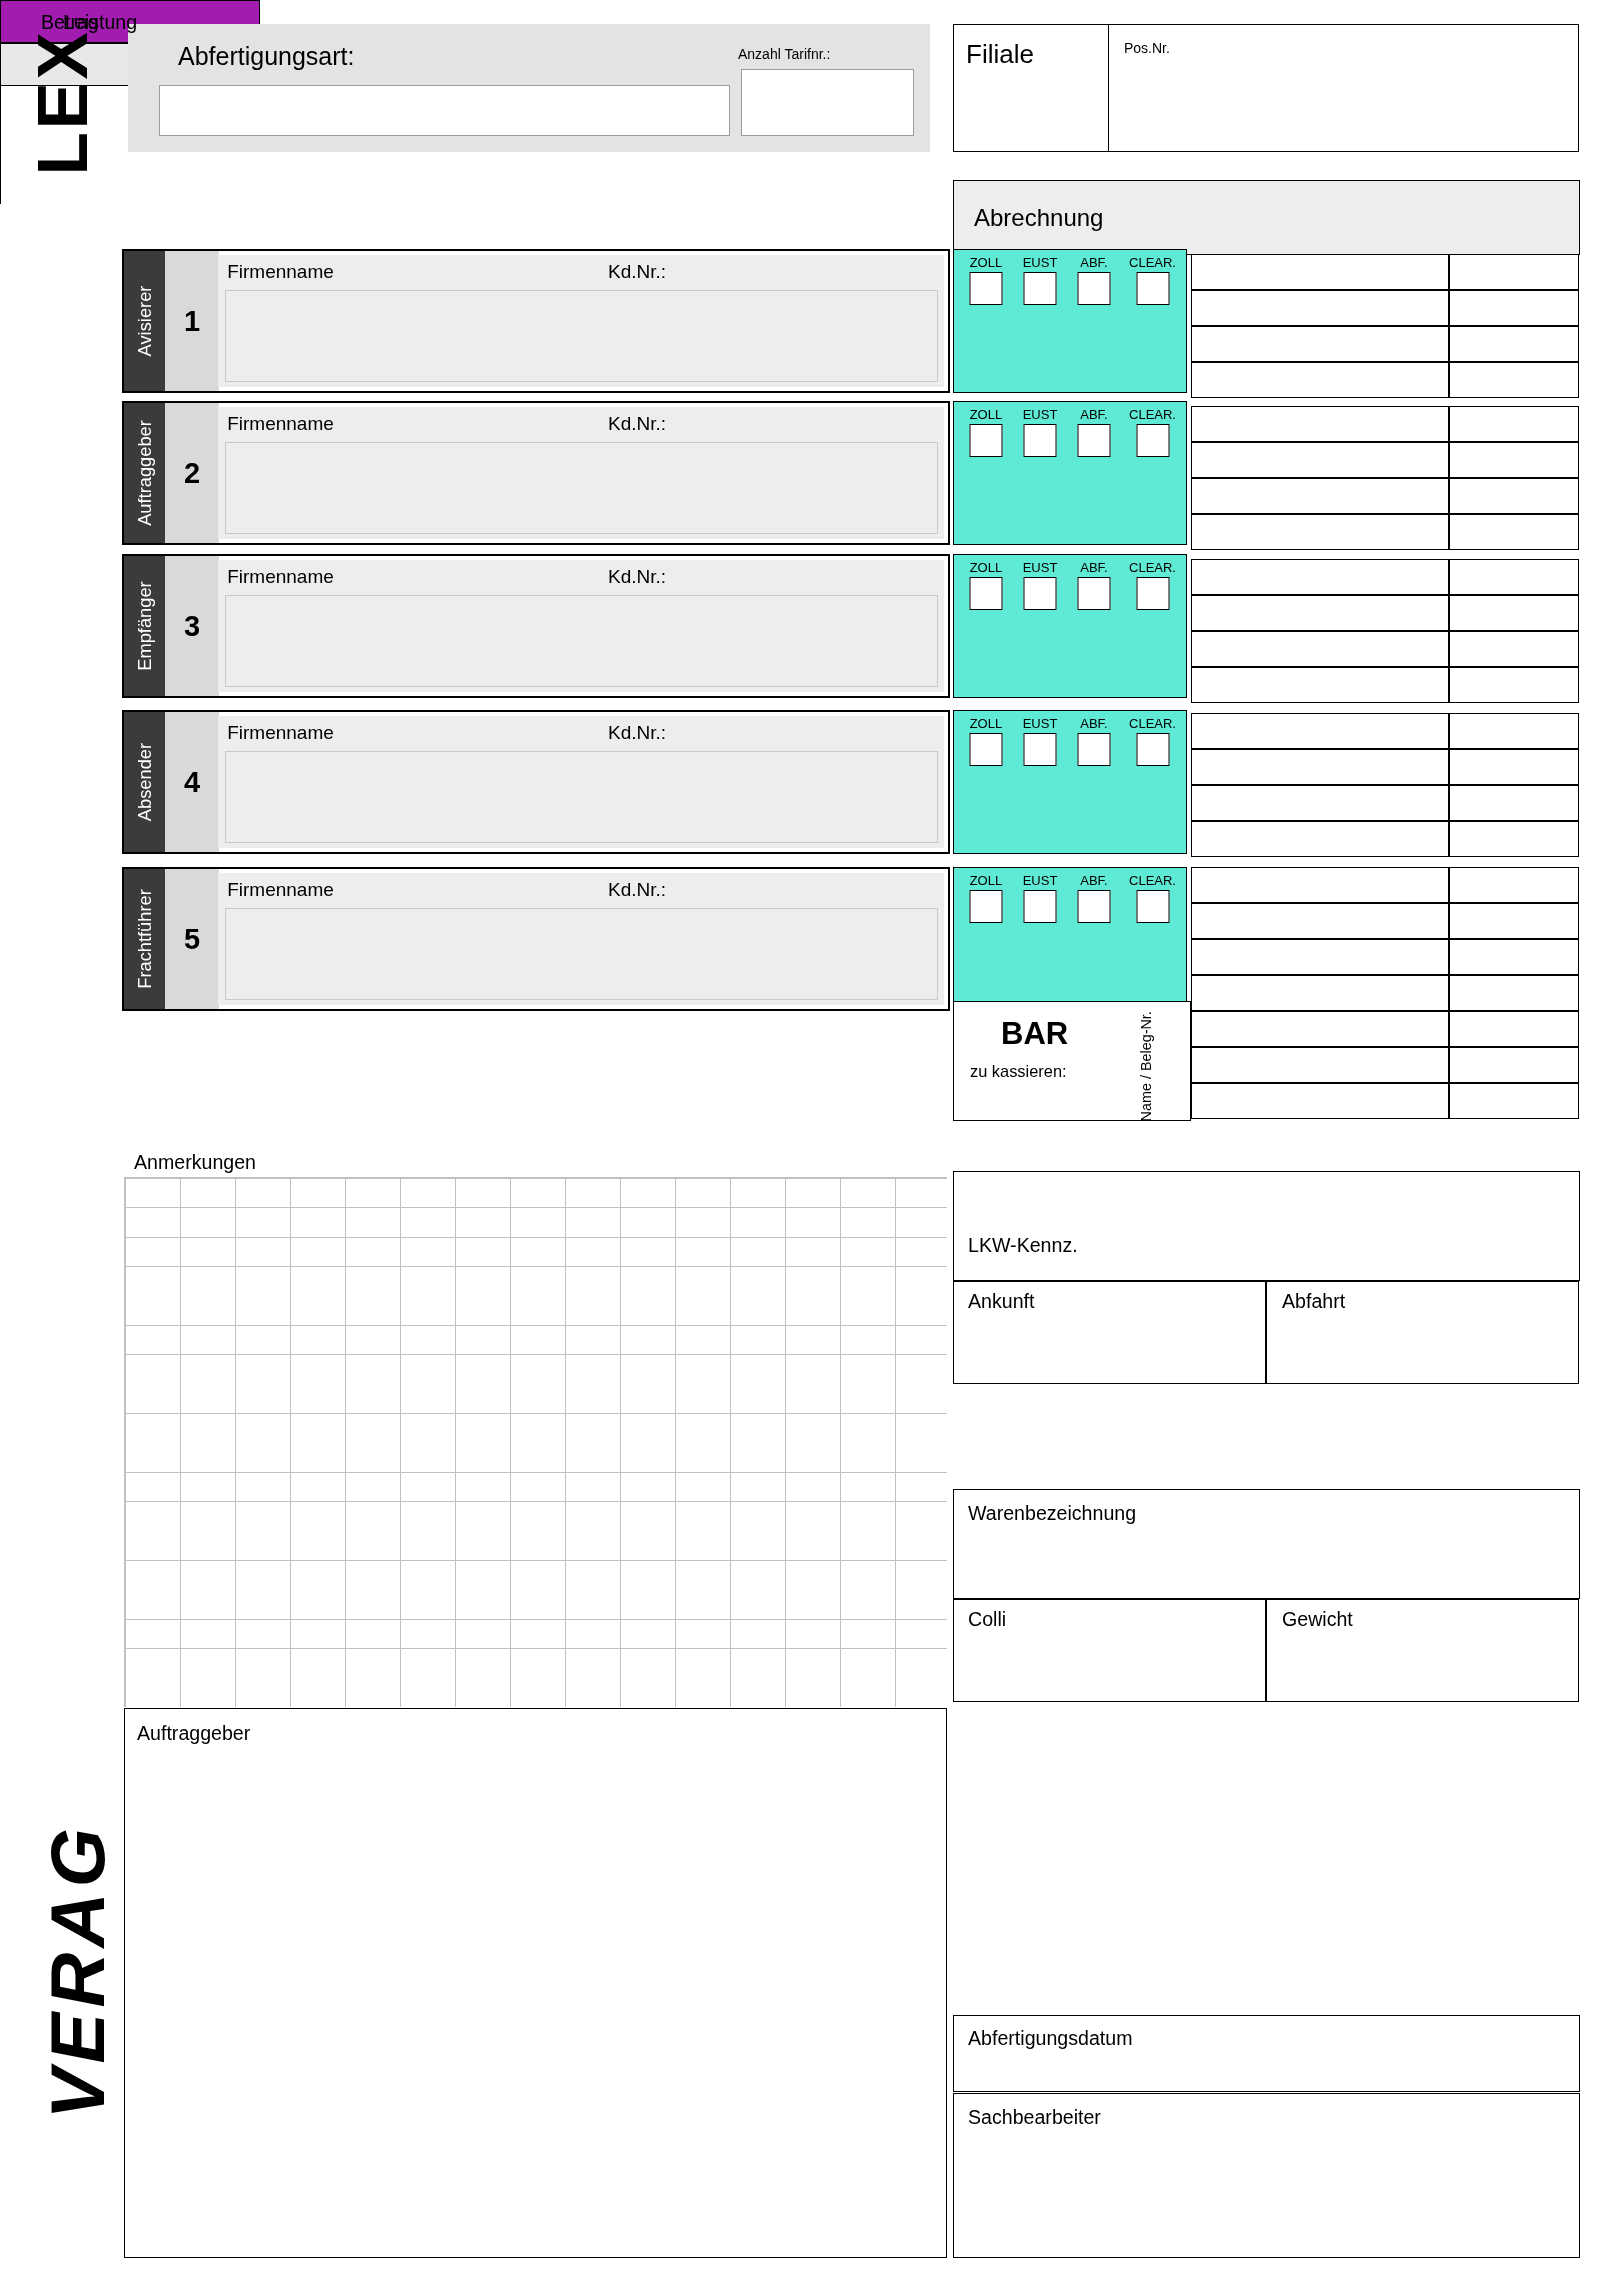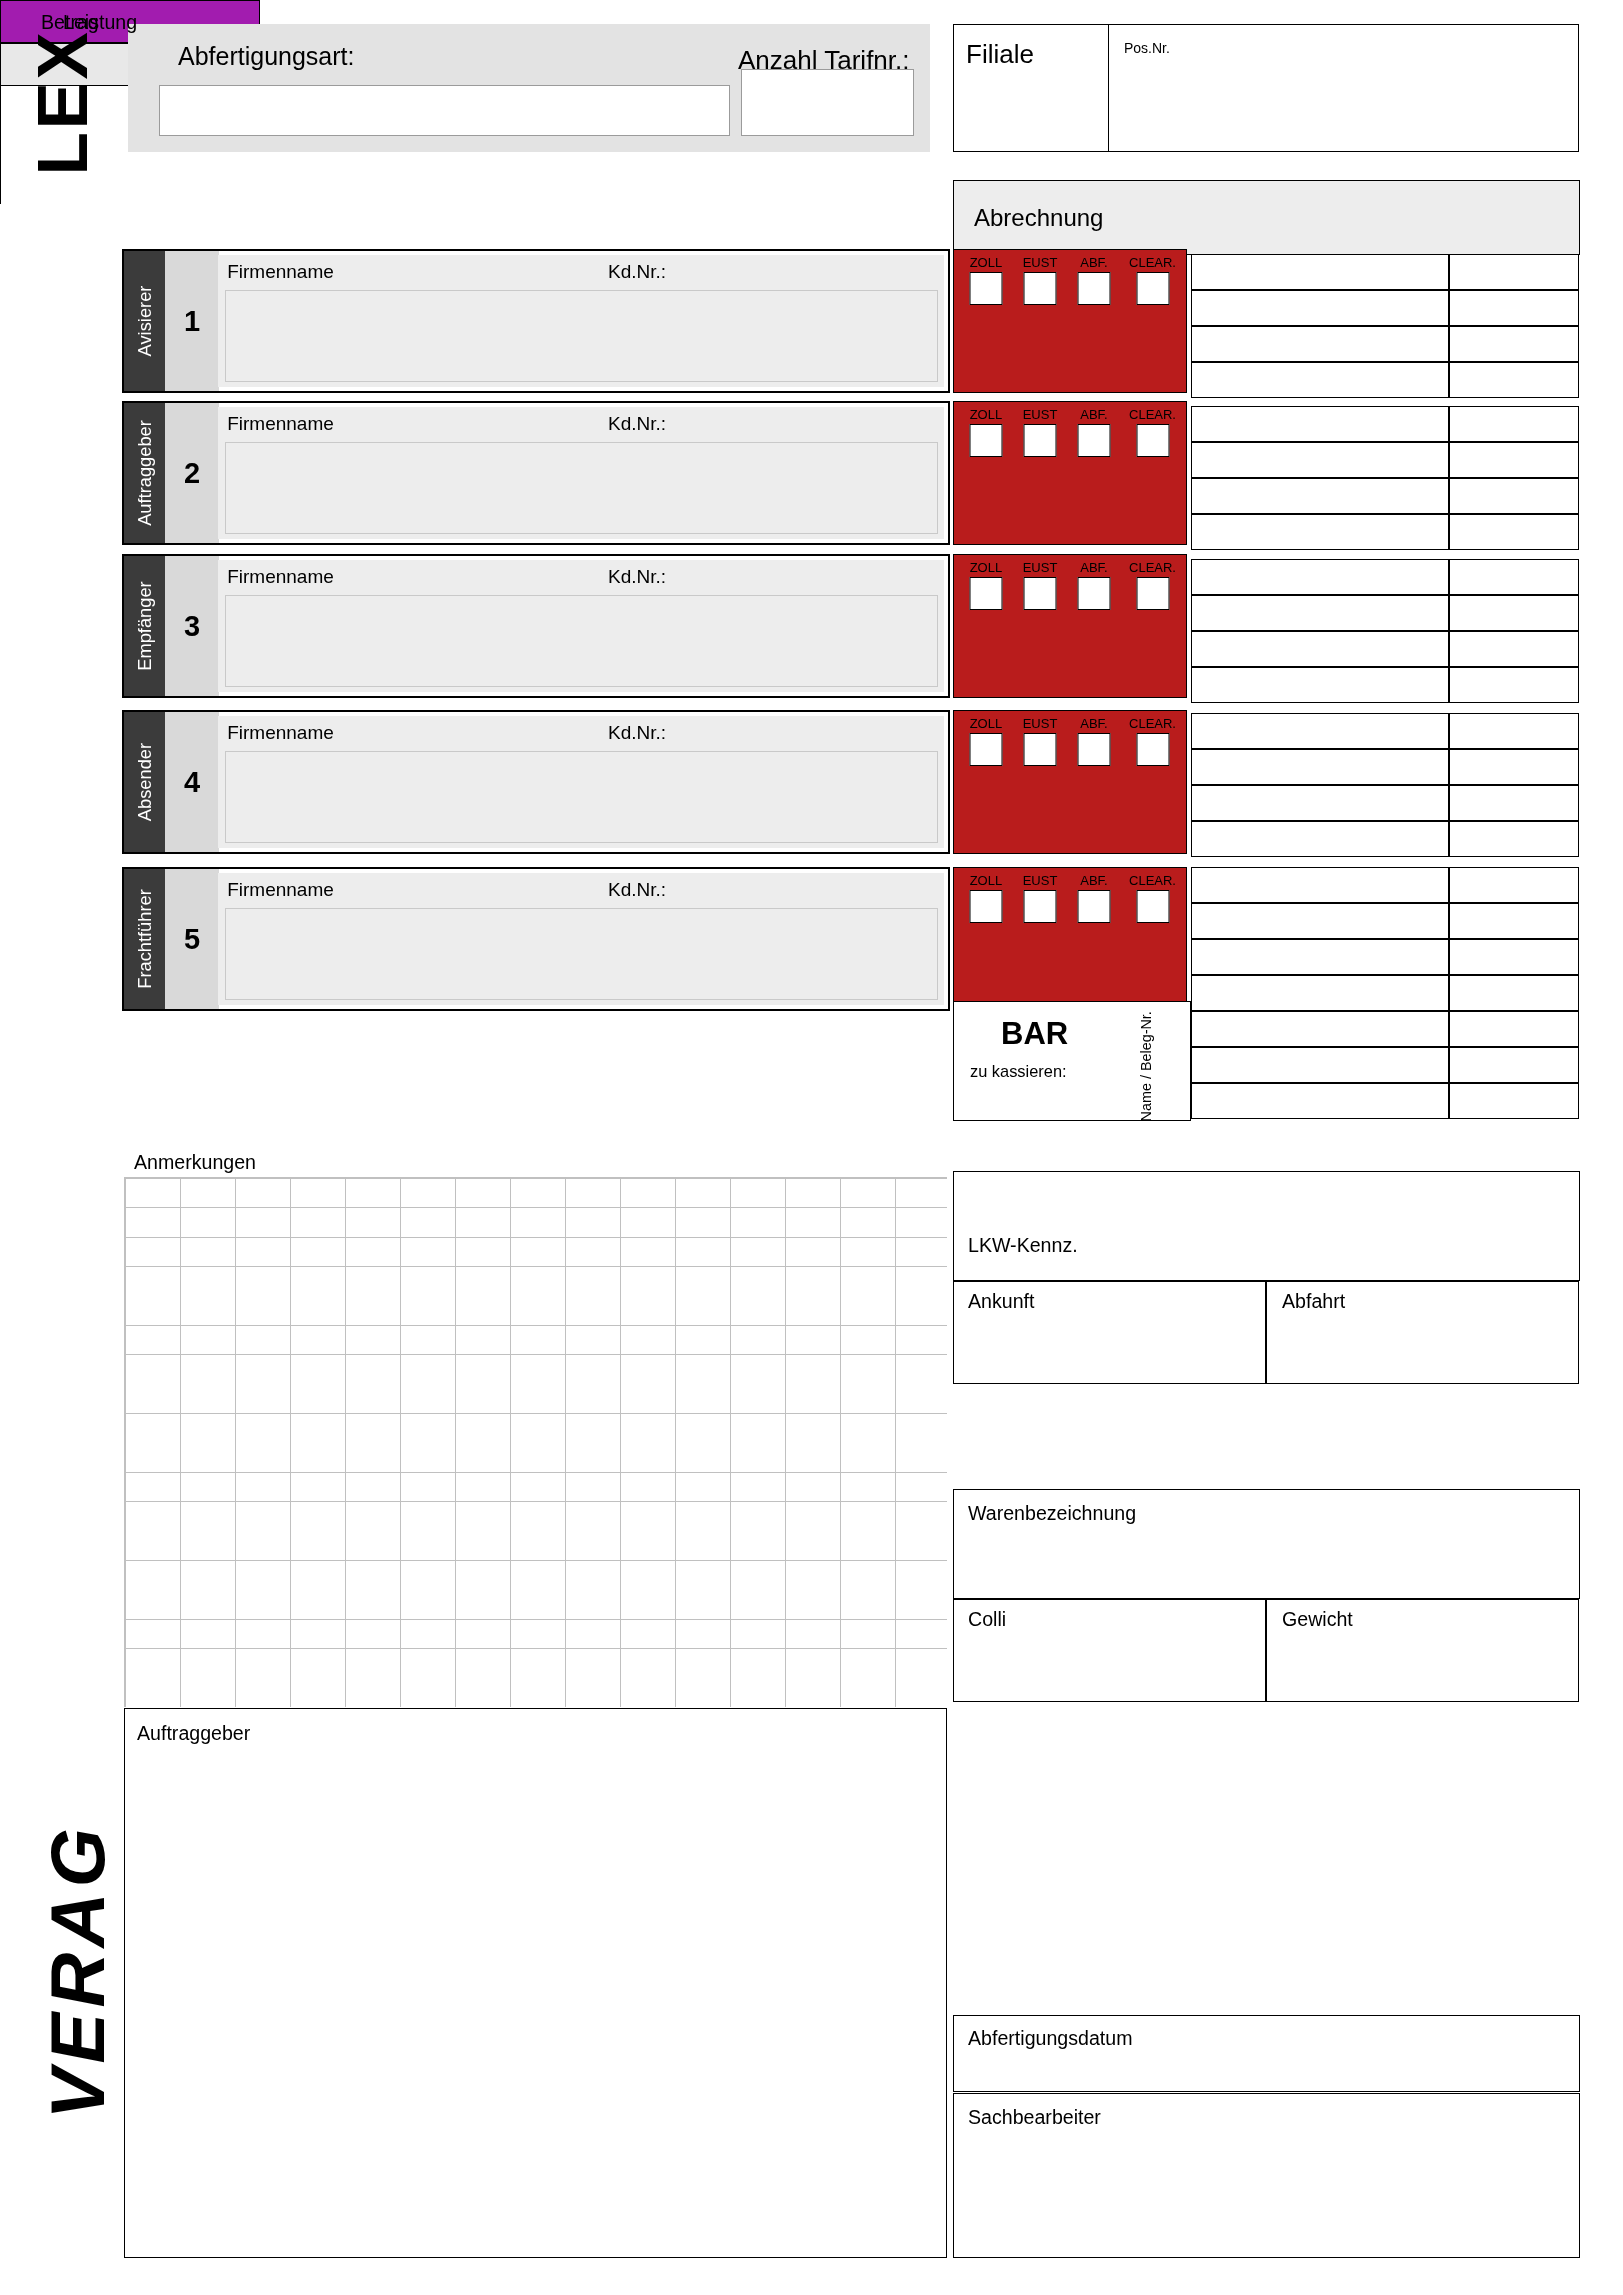--- a/index.html
+++ b/index.html
@@ -62,21 +62,21 @@
     margin-top: 2.6px;
     margin-left: 3.9px;
   }
 
   
   #abfertigungsart-band {
     left: 128px; top: 23.6px; width: 802px; height: 128px;
     background: #e3e3e3; border: none;
   }
   #abfertigungsart-label { left: 178px; top: 44px; font-size: 25px; }
-  #anzahl-tarifnr-label  { left: 738px; top: 47px; font-size: 26px; }
+  #anzahl-tarifnr-label  { left: 738px; top: 47px; font-size: 14px; }
   #abfertigungsart-input { left: 159px; top: 85px; width: 571px; height: 51px; background:#fff; border:0.7px solid #9b9b9b; }
   #anzahl-input          { left: 741px; top: 69px; width: 173px; height: 67px; background:#fff; border:0.7px solid #9b9b9b; }
 
   #filiale-box { left: 953px; top: 23.6px; width: 157px; height: 128px; }
   #pos-box     { left: 1108px; top: 23.6px; width: 471px; height: 128px; }
   #filiale-label { left: 966px; top: 41px; font-size: 26px; }
   #pos-label     { left: 1124px; top: 41px; font-size: 14px; }
 
   
   #abrechnung-box { left: 953px; top: 180px; width: 627px; height: 75px; background: #ededed; }
@@ -94,21 +94,21 @@
     color: #fff; font-size: 18.3px; white-space: nowrap;
   }
   .party-num { position: absolute; left: 41px; top: 0; width: 54px; height: 100%; background: #d9d9d9; }
   .party-num span { position: absolute; left: 50%; top: 50%; transform: translate(-50%, -50%); font-weight: bold; font-size: 29px; }
   .party-body { position: absolute; left: 94px; top: 3.9px; right: 3.9px; bottom: 3.9px; background: #ededed; }
   .party-firmenname { position: absolute; left: 9.2px; top: 6.5px; font-size: 19px; }
   .party-kdnr { position: absolute; left: 390px; top: 6.5px; font-size: 19px; }
   .party-fill { position: absolute; left: 6.5px; top: 35px; right: 6.5px; bottom: 5.2px; background: #ededed; border: 0.7px solid #c9c9c9; }
 
   
-  .check-block { position: absolute; left: 953px; width: 234px; height: 144px; border: 1.3px solid #000; box-sizing: border-box; background: #b91c1c; }
+  .check-block { position: absolute; left: 953px; width: 234px; height: 144px; border: 1.3px solid #000; box-sizing: border-box; background: #5eead4; }
   .check-item { position: absolute; top: 5.2px; }
   .check-item .ct { position: absolute; left: 50%; transform: translateX(-50%); top: 0; font-size: 13px; white-space: nowrap; }
   .check-item .cb { position: absolute; left: 50%; transform: translateX(-50%); top: 17px; width: 31px; height: 31px; border: 1.3px solid #000; background: #fff; }
 
   
   .amt-row { position: absolute; left: 1191px; width: 389px; height: 36px; box-sizing: border-box; }
   .amt-row .l { position: absolute; left: 0; top: 0; width: 258px; height: 100%; border: 0.7px solid #000; box-sizing: border-box; }
   .amt-row .r { position: absolute; left: 258px; top: 0; width: 130px; height: 100%; border: 0.7px solid #000; box-sizing: border-box; }
 
   

